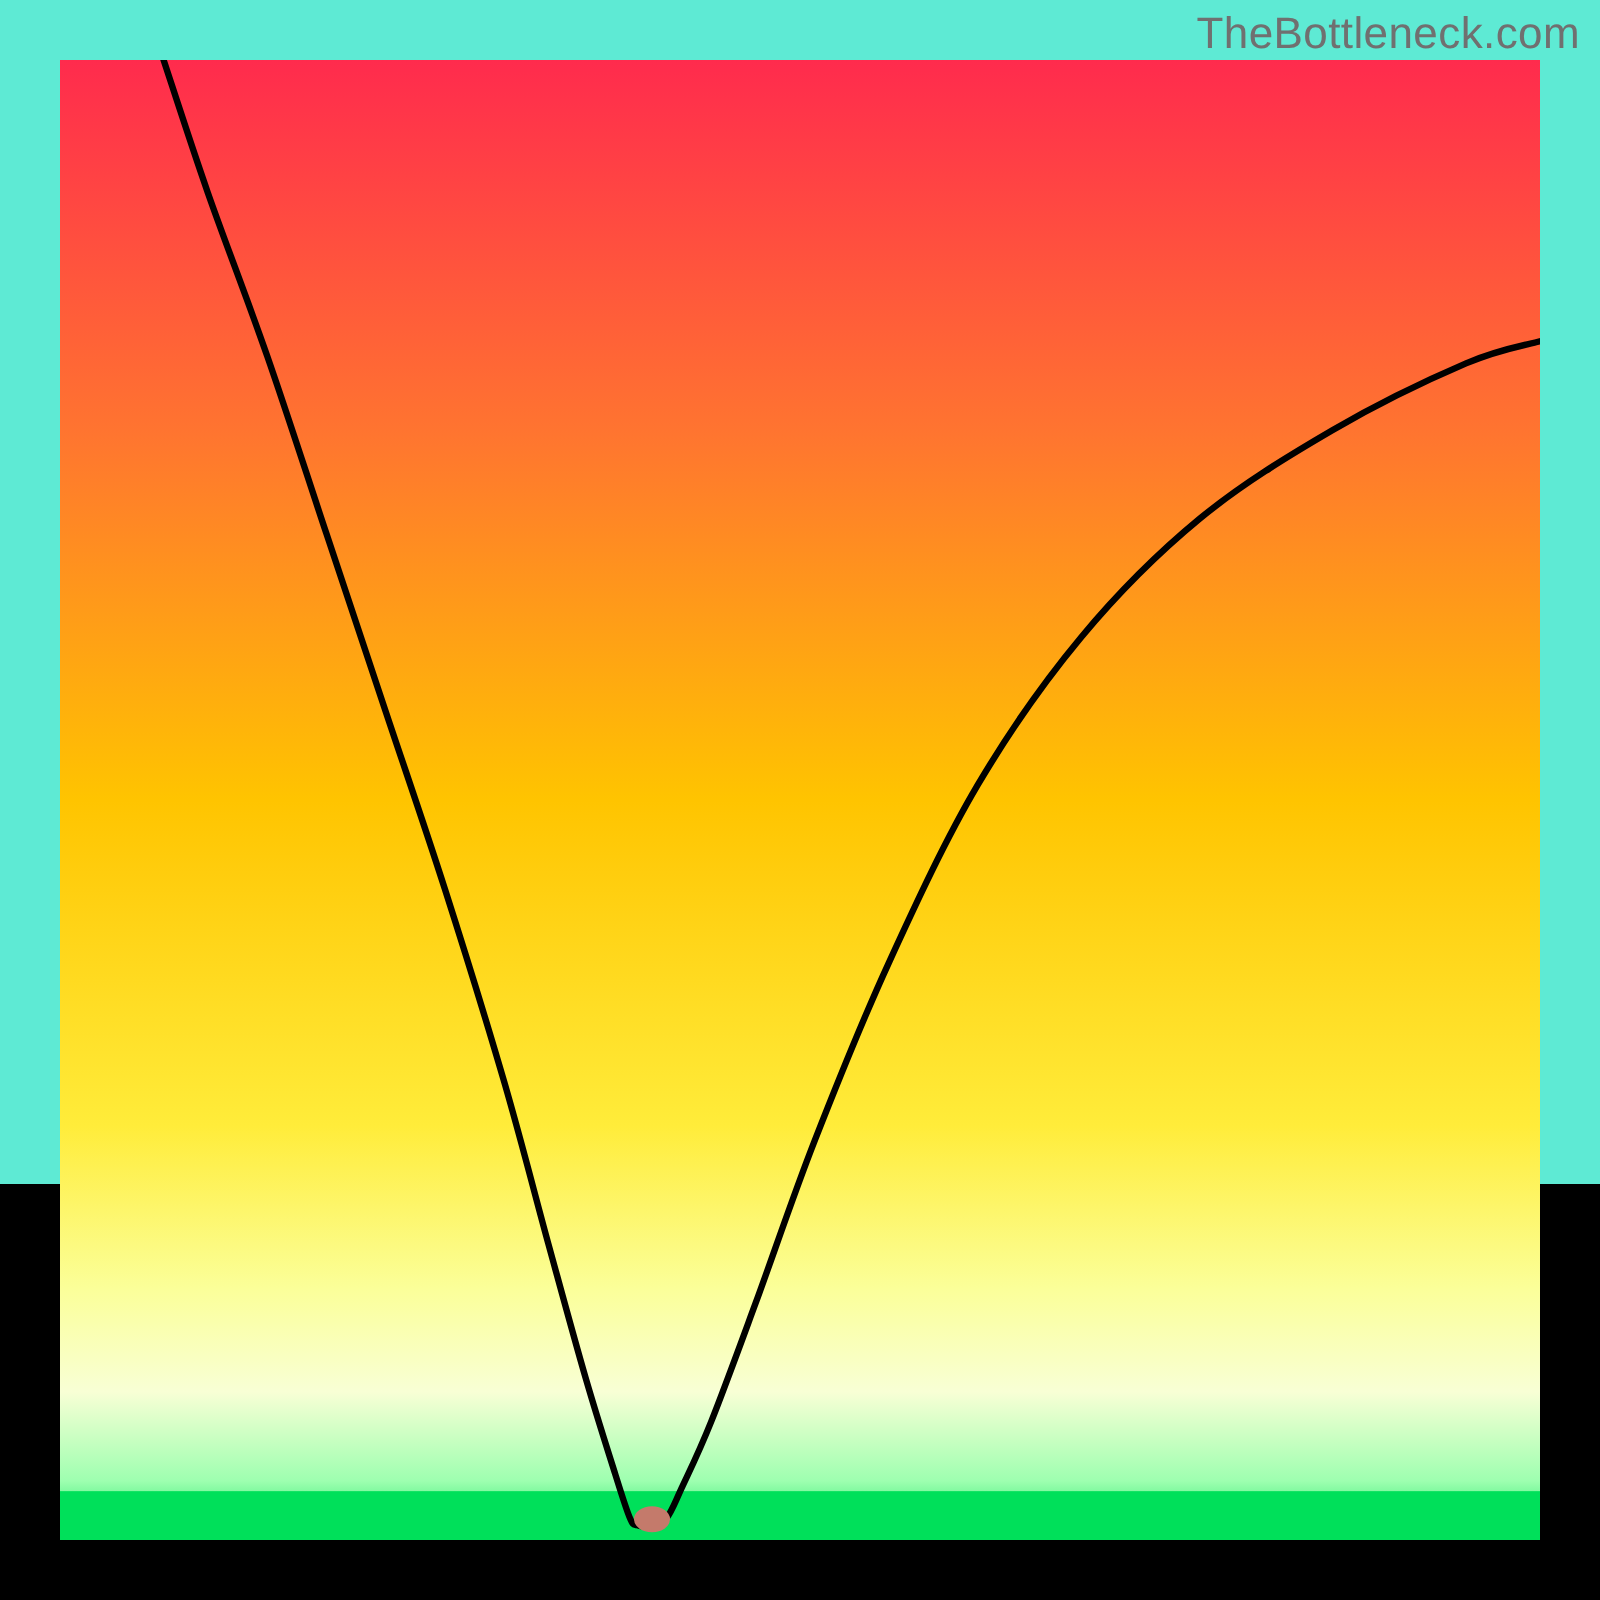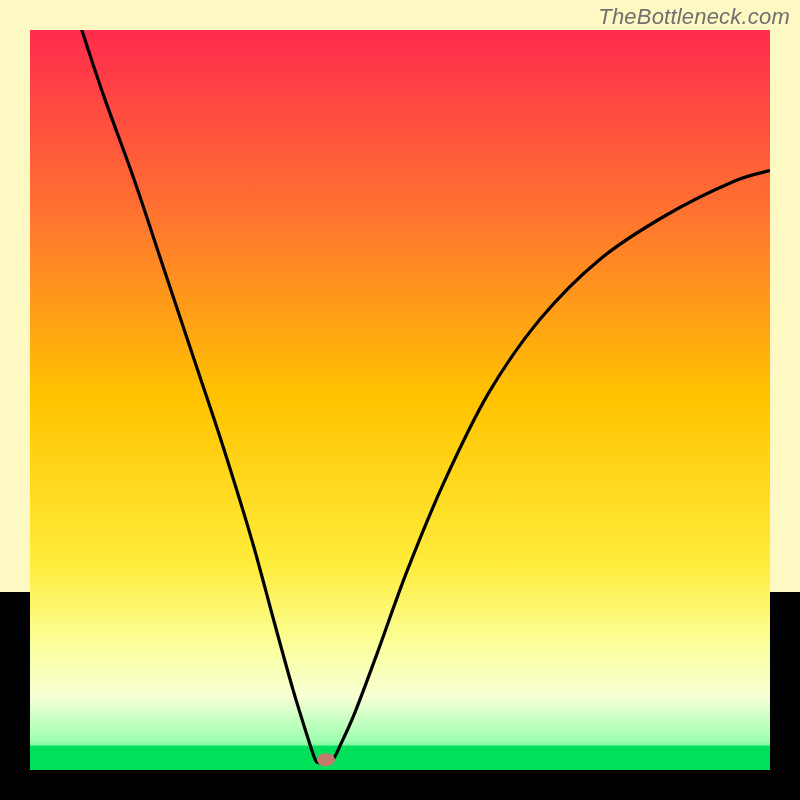--- a/index.html
+++ b/index.html
@@ -8,22 +8,21 @@
     width: 800px;
     height: 800px;
     background: #000;
     overflow: hidden;
     font-family: Arial, Helvetica, sans-serif;
   }
   .frame {
     position: relative;
     width: 800px;
     height: 592px;
-    background: #fef9c3;
-    font-style: italic;
+    background: #5eead4;
   }
   .watermark {
     position: absolute;
     top: 4px;
     right: 10px;
     color: #707070;
     font-size: 22px;
     letter-spacing: 0.2px;
     z-index: 10;
   }

